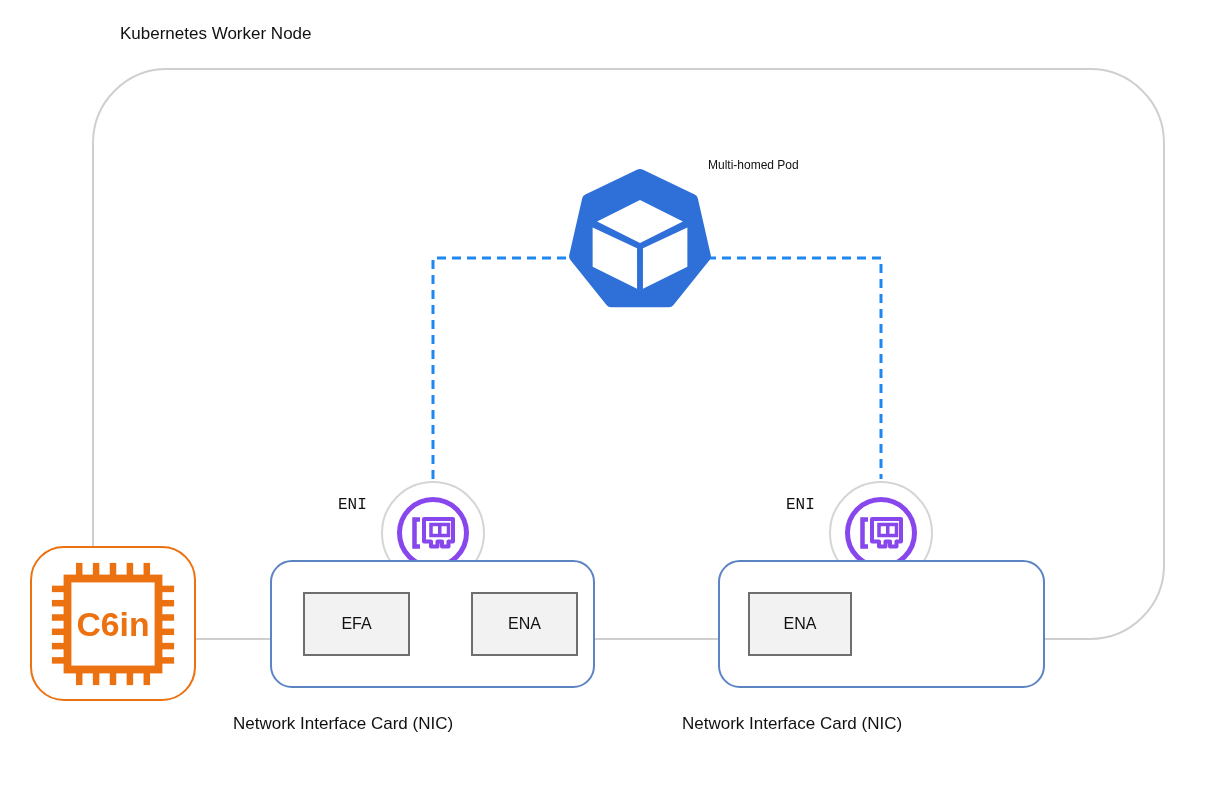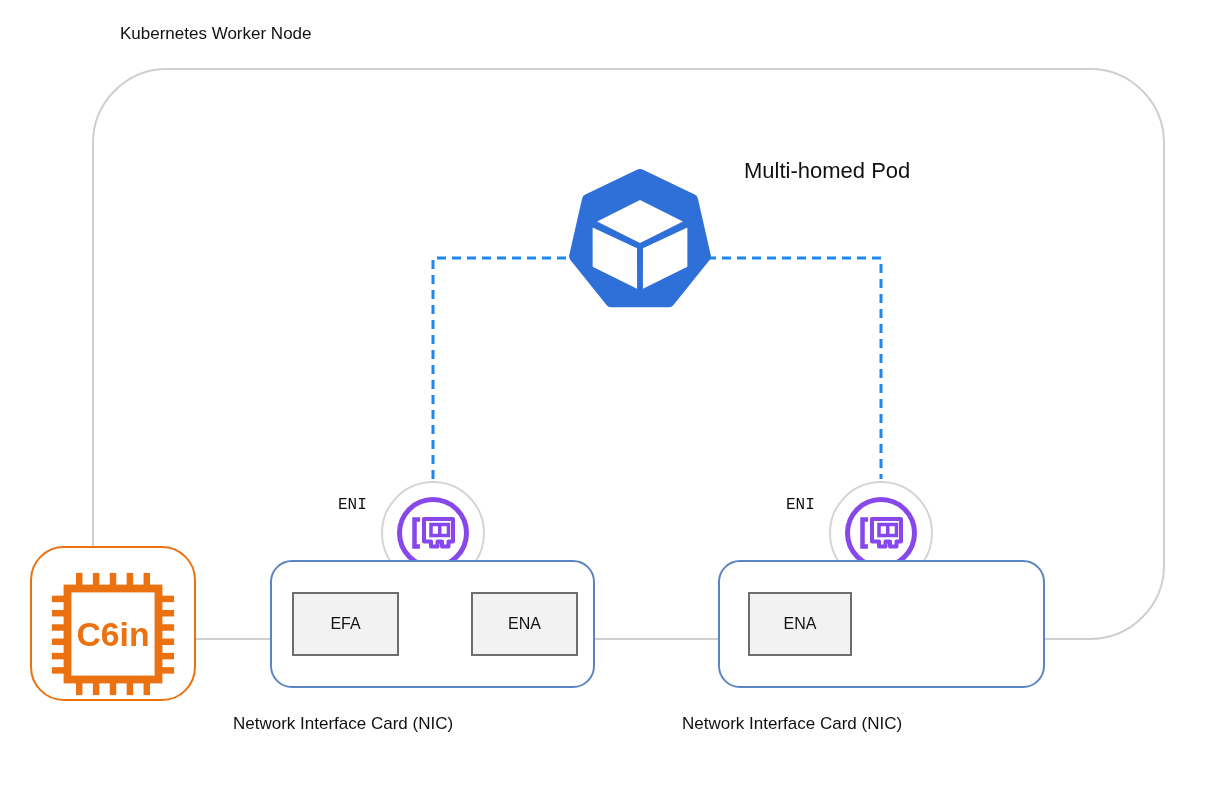--- a/index.html
+++ b/index.html
@@ -23,21 +23,21 @@
     position:absolute;left:92px;top:68px;width:1073px;height:572px;
     border:2px solid var(--boundary-gray);border-radius:75px;background:transparent;
   }
   .node-title{
     position:absolute;left:120px;top:24px;font-size:17px;color:var(--text);white-space:nowrap;
   }
 
   .overlay{position:absolute;left:0;top:0;width:1210px;height:800px;pointer-events:none;}
 
   .pod-icon{position:absolute;left:566px;top:166px;width:148px;height:148px;}
-  .pod-label{position:absolute;left:708px;top:158px;font-size:22px;white-space:nowrap;margin-left:36px;}
+  .pod-label{position:absolute;left:708px;top:158px;font-size:12px;white-space:nowrap;}
 
   .eni-circle{
     position:absolute;width:104px;height:104px;border-radius:50%;
     background:#ffffff;border:2px solid var(--circle-gray);
     display:flex;align-items:center;justify-content:center;
   }
   .eni-circle.left{left:381px;top:481px;}
   .eni-circle.right{left:829px;top:481px;}
   .eni-label{position:absolute;font-size:16px;white-space:nowrap;font-family:Liberation Mono, monospace;}
   .eni-label.left{left:338px;top:496px;}
@@ -48,32 +48,32 @@
     border:2px solid var(--nic-blue);border-radius:22px;
   }
   .nic-box.left{left:270px;width:325px;}
   .nic-box.right{left:718px;width:327px;}
 
   .adapter{
     position:absolute;width:107px;height:64px;top:30px;
     background:var(--adapter-fill);border:2px solid var(--adapter-border);
     display:flex;align-items:center;justify-content:center;font-size:16px;
   }
-  .adapter.efa{left:20px;text-align:center;}
+  .adapter.efa{left:31px;text-align:center;}
   .adapter.ena-left{left:199px;}
   .adapter.ena-right{left:28px;width:104px;}
 
   .nic-caption{position:absolute;top:714px;width:400px;text-align:left;font-size:17px;white-space:nowrap;}
   .nic-caption.left{left:233px;}
   .nic-caption.right{left:682px;}
 
   .instance-box{
     position:absolute;left:30px;top:546px;width:166px;height:155px;
     background:#ffffff;border:2.5px solid var(--orange);border-radius:34px;
-    display:flex;align-items:flex-end;justify-content:center;
+    display:flex;align-items:center;justify-content:center;
   }
   .instance-box svg{width:130px;height:130px;}
 </style>
 </head>
 <body>
 
 <div class="canvas">
 
   <div class="node-boundary"></div>
   <div class="node-title">Kubernetes Worker Node</div>

